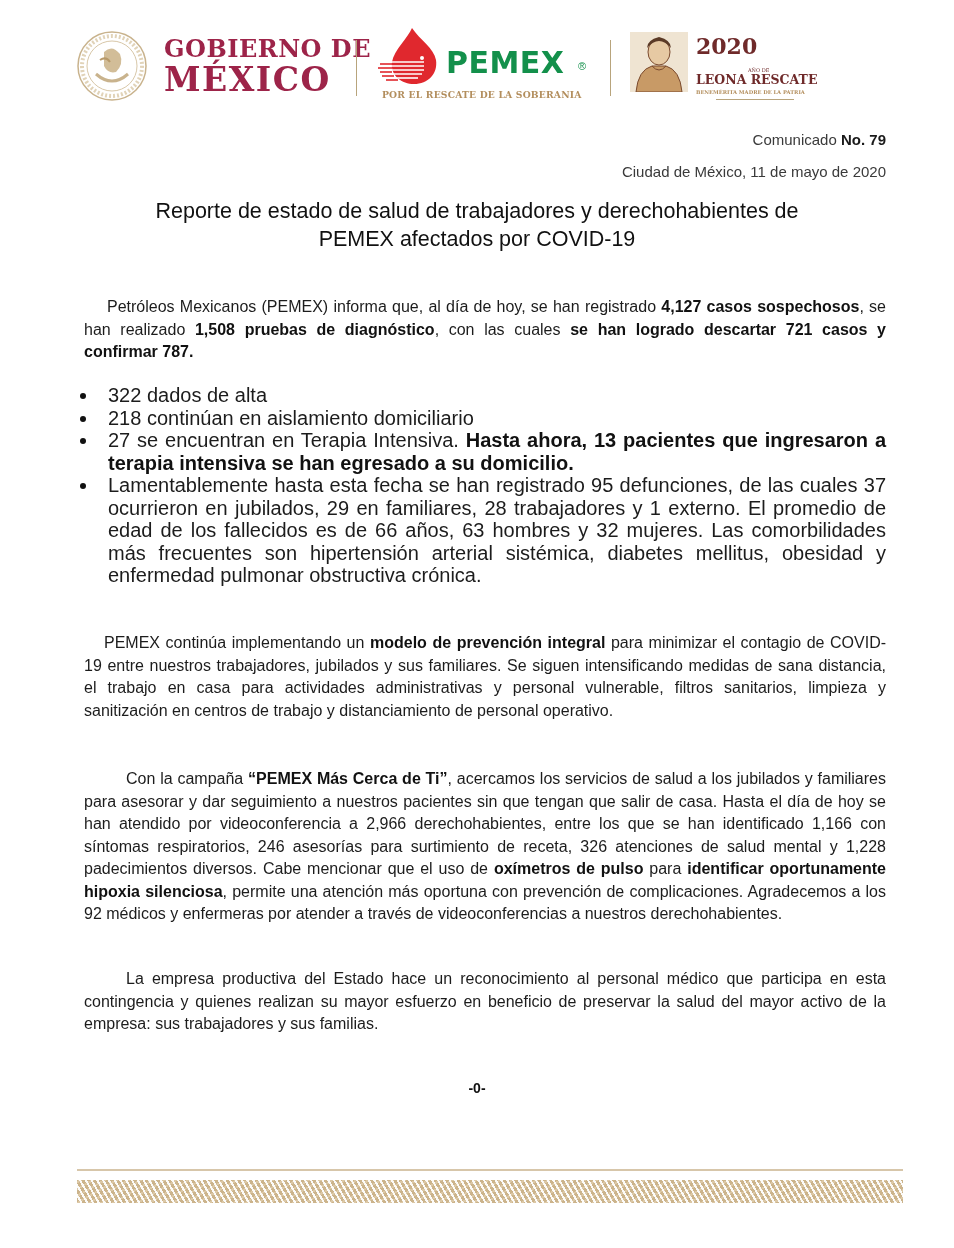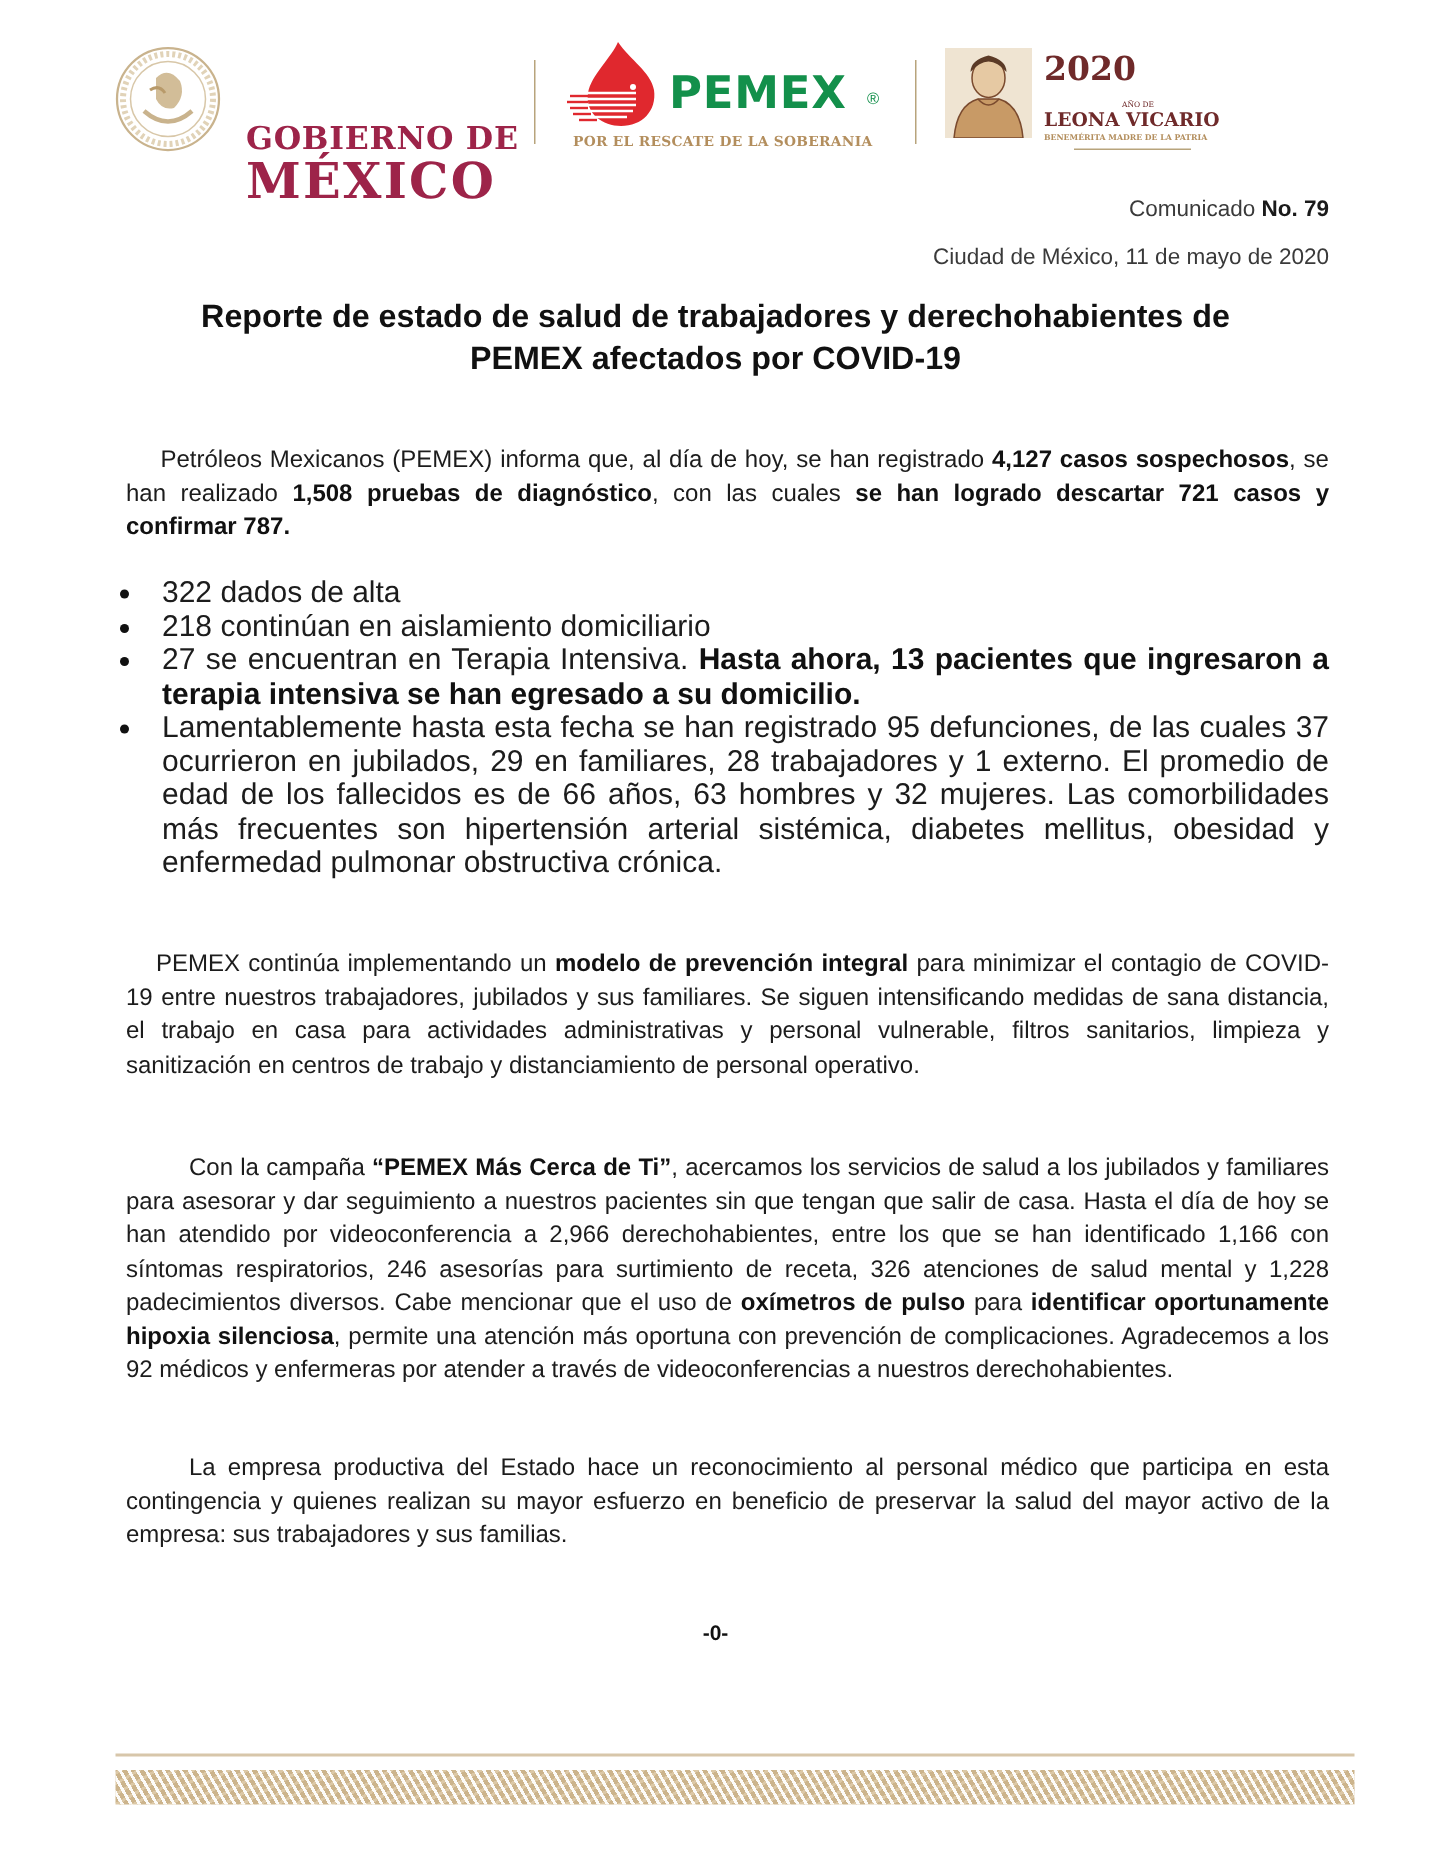--- a/index.html
+++ b/index.html
@@ -1,21 +1,21 @@
 <!DOCTYPE html>
 <html><head>
   <meta charset="utf-8">
   <style>
     html, body { margin: 0; padding: 0; background: #ffffff; }
     body { width: 954px; height: 1248px; position: relative; overflow: hidden; font-family: "Liberation Sans", sans-serif; color: #1a1a1a; }
 
     .header { position: absolute; top: 22px; left: 72px; width: 740px; height: 86px; }
     .seal { position: absolute; left: 4px; top: 8px; width: 72px; height: 72px; }
     .gob-text { position: absolute; left: 92px; top: 15px; font-family: "DejaVu Serif", "Liberation Serif", serif; font-weight: bold; color: #9d2449; line-height: 1; }
-    .gob-line1 { font-size: 21px; letter-spacing: 0.5px; margin-top: 44px; }
+    .gob-line1 { font-size: 24px; letter-spacing: 0.5px; }
     .gob-line2 { font-size: 33px; letter-spacing: 1.5px; margin-top: 2px; }
     .vdiv { position: absolute; top: 18px; width: 1px; height: 56px; background: #b8a47c; }
     .vdiv.a { left: 284px; }
     .vdiv.b { left: 538px; }
 
     .pemex { position: absolute; left: 306px; top: 6px; width: 220px; height: 80px; }
     .pemex-drop { position: absolute; left: 0; top: 0; width: 62px; height: 56px; }
     .pemex-word { position: absolute; left: 68px; top: 20px; font-family: "DejaVu Sans", sans-serif; font-weight: bold; font-size: 30px; color: #13904b; letter-spacing: 0.5px; line-height: 1; }
     .pemex-reg { position: absolute; left: 200px; top: 32px; font-size: 11px; color: #13904b; }
     .pemex-slogan { position: absolute; left: 4px; top: 61px; font-family: "DejaVu Serif", "Liberation Serif", serif; font-weight: bold; font-size: 9.2px; color: #b38e5d; white-space: nowrap; letter-spacing: 0.2px; }
@@ -26,21 +26,21 @@
     .leona-ano { position: absolute; left: 118px; top: 35px; font-family: "DejaVu Serif", serif; font-size: 5px; color: #6f2a2a; }
     .leona-name { position: absolute; left: 66px; top: 42px; font-family: "DejaVu Serif", "Liberation Serif", serif; font-weight: bold; font-size: 12.5px; color: #6f2a2a; line-height: 1; white-space: nowrap; }
     .leona-sub { position: absolute; left: 66px; top: 57px; font-family: "DejaVu Serif", serif; font-weight: bold; font-size: 5.2px; color: #b38e5d; white-space: nowrap; }
     .leona-rule { position: absolute; left: 86px; top: 67px; width: 78px; height: 1px; background: #b8a47c; }
 
     .meta { position: absolute; right: 68px; text-align: right; font-size: 15px; color: #3a3a3a; }
     .meta.num { top: 131px; }
     .meta.date { top: 163px; }
     .meta b { color: #1a1a1a; }
 
-    .title { position: absolute; top: 197px; left: 50px; width: 854px; text-align: center; font-weight: bold; font-size: 21.5px; line-height: 28px; color: #111; }
+    .title { position: absolute; top: 197px; left: 50px; width: 854px; text-align: center; font-weight: normal; font-size: 21.5px; line-height: 28px; color: #111; }
 
     .body-text { position: absolute; left: 84px; width: 802px; font-size: 16px; line-height: 22.5px; text-align: justify; color: #1c1c1c; }
     .body-text b { font-weight: bold; color: #111; }
     .p1 { top: 296px; text-indent: 3px; }
 
     ul.bullets { position: absolute; top: 384px; left: 84px; width: 802px; margin: 0; padding: 0; list-style: none; font-size: 20px; line-height: 22.5px; color: #1c1c1c; }
     ul.bullets li { position: relative; padding-left: 4px; text-align: justify; }
     ul.bullets li .dot { position: absolute; left: -4px; top: 9px; width: 6px; height: 6px; border-radius: 50%; background: #111; }
     ul.bullets li .txt { display: block; margin-left: 4px; }
     ul.bullets b { font-weight: bold; color: #111; }
@@ -106,21 +106,21 @@
   <div class="leona">
     <svg class="leona-portrait" viewBox="0 0 58 60">
       <rect x="0" y="0" width="58" height="60" fill="#efe4d2"></rect>
       <ellipse cx="29" cy="20" rx="11" ry="13" fill="#e6c9a3" stroke="#7a4a2e" stroke-width="1"></ellipse>
       <path d="M17 16 Q29 2 41 16 Q41 8 29 5 Q17 8 17 16 Z" fill="#5b3a26"></path>
       <path d="M6 60 Q8 38 22 34 L36 34 Q50 38 52 60 Z" fill="#c89a66" stroke="#7a4a2e" stroke-width="1"></path>
       <path d="M22 34 Q29 42 36 34" fill="none" stroke="#7a4a2e" stroke-width="1"></path>
     </svg>
     <div class="leona-year">2020</div>
     <div class="leona-ano">AÑO DE</div>
-    <div class="leona-name">LEONA VICARIO</div>
+    <div class="leona-name">LEONA RESCATE</div>
     <div class="leona-sub">BENEMÉRITA MADRE DE LA PATRIA</div>
     <div class="leona-rule"></div>
   </div>
 </div>
 
 <div class="meta num">
   <span>Comunicado</span>
   <b>No. 79</b>
 </div>
 <div class="meta date">Ciudad de México, 11 de mayo de 2020</div>

